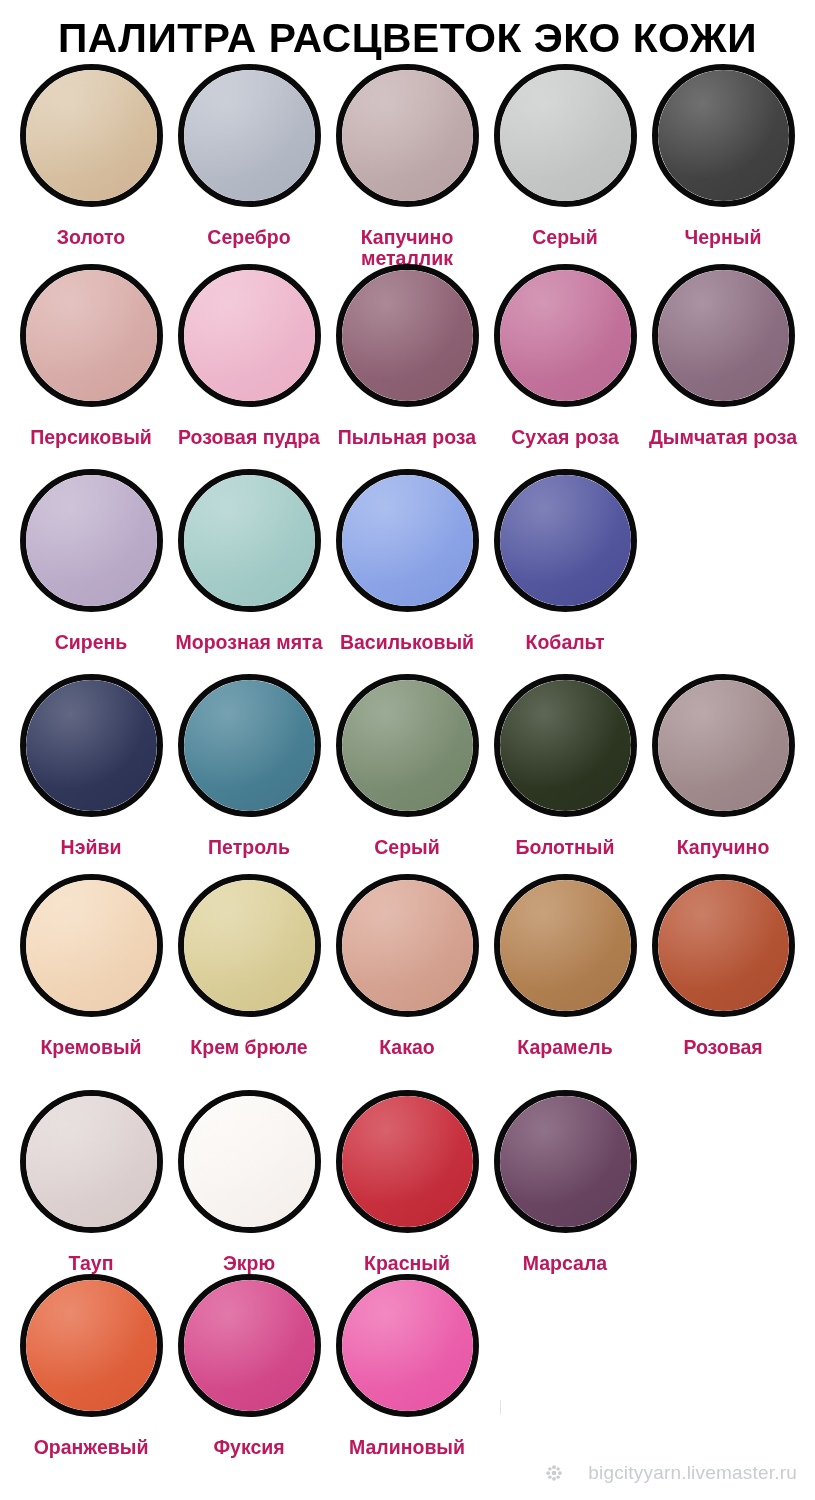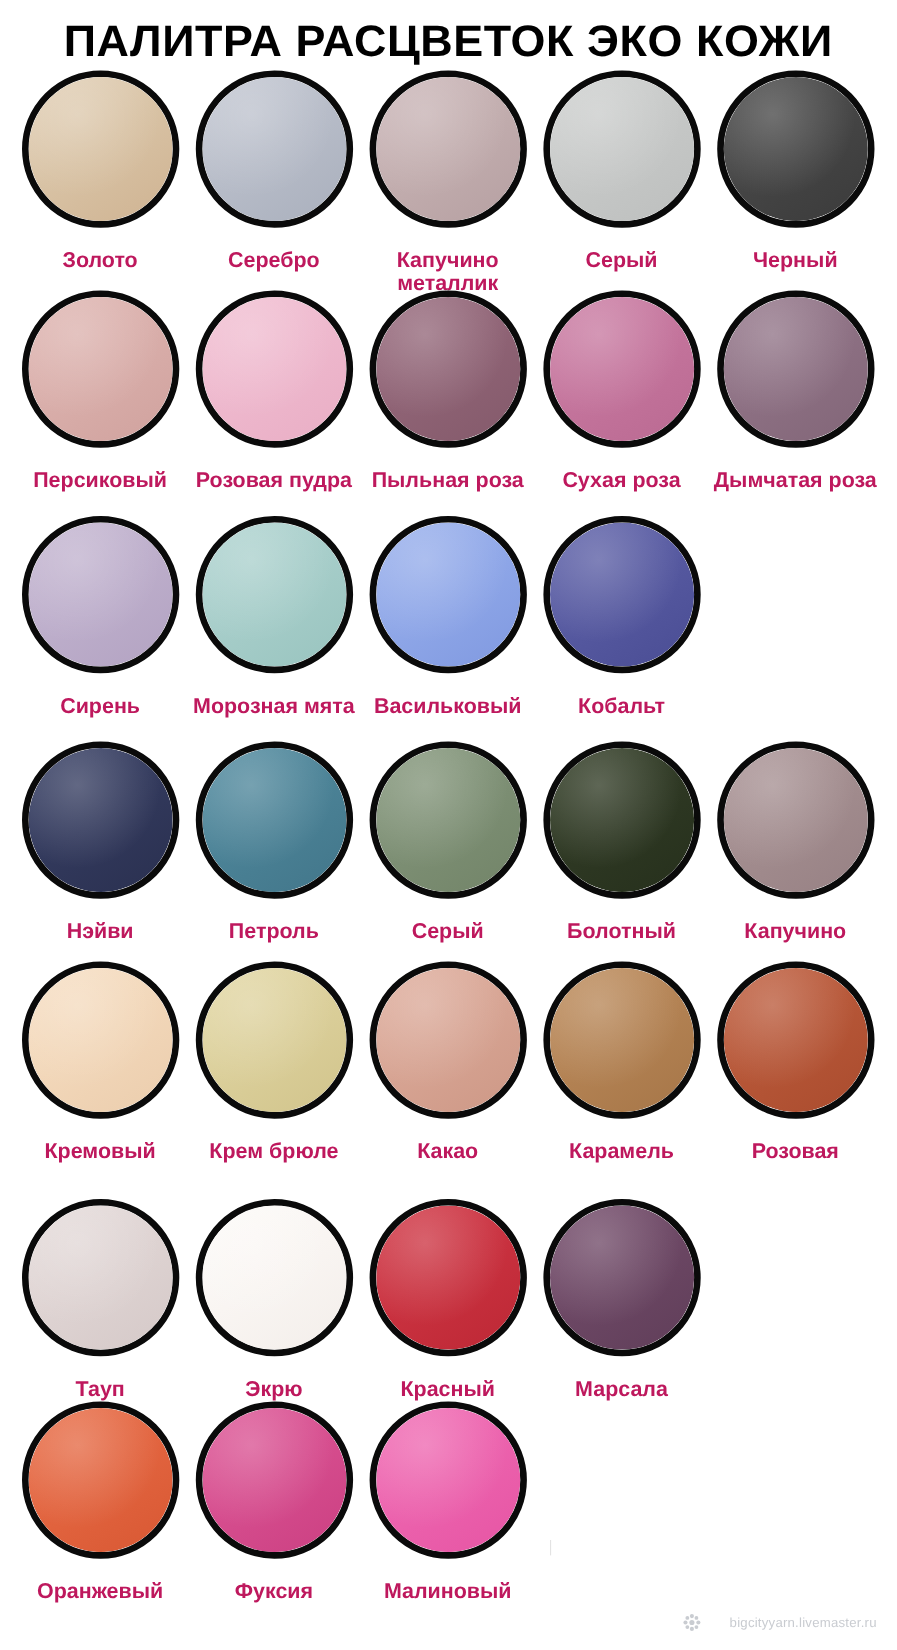--- a/index.html
+++ b/index.html
@@ -94,21 +94,21 @@
 
   .watermark {
     position: absolute;
     right: 18px;
     bottom: 16px;
     display: flex;
     align-items: center;
     gap: 25px;
     color: #c9ccd1;
     font-family: "Liberation Sans", "DejaVu Sans", sans-serif;
-    font-size: 12px;
+    font-size: 19px;
     letter-spacing: 0.2px;
     user-select: none;
   }
   .watermark .wm-icon {
     width: 18px;
     height: 18px;
     display: block;
   }
 
   .tick {

